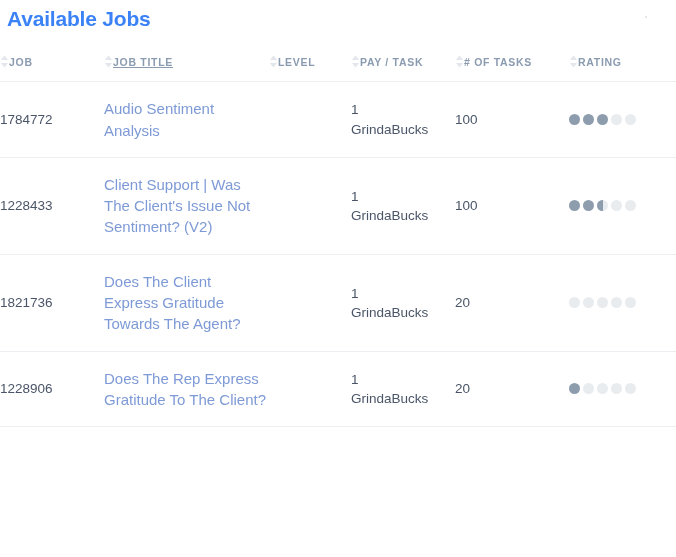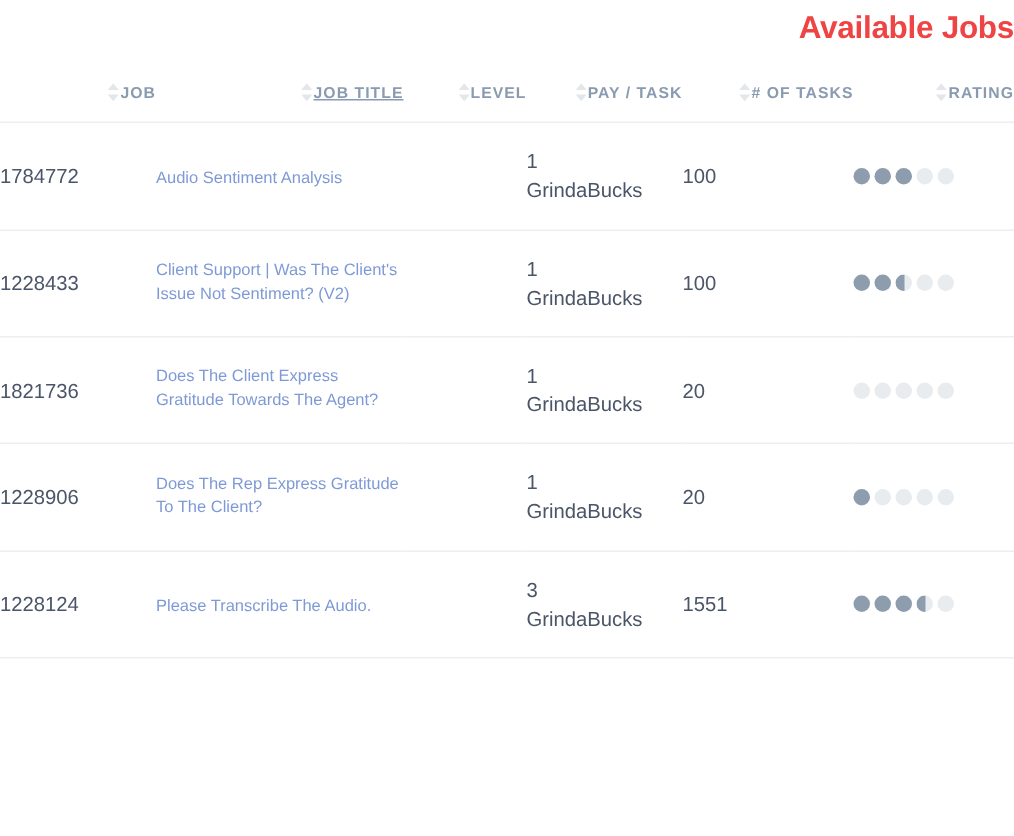--- a/index.html
+++ b/index.html
@@ -17,26 +17,25 @@
   .page {
     width: 676px;
     height: 557px;
     position: relative;
     background: #ffffff;
     box-sizing: border-box;
   }
   .page-title {
     font-size: 21px;
     font-weight: bold;
-    color: #ef4444;
+    color: #3b82f6;
     letter-spacing: -0.2px;
     padding: 5px 0 0 7px;
     margin: 0;
     line-height: 1.3;
-    text-align: right;
   }
   .jobs-table {
     width: 676px;
     border-collapse: collapse;
     table-layout: fixed;
     margin-top: 23px;
   }
   .jobs-table th {
     text-align: left;
     font-size: 10.5px;
@@ -46,21 +45,20 @@
     text-transform: uppercase;
     padding: 0 0 13px 0;
     vertical-align: middle;
     border-bottom: 1px solid #eceef1;
     white-space: nowrap;
   }
   .th-inner {
     display: flex;
     align-items: center;
     gap: 0;
-    justify-content: flex-end;
   }
   .sort-icon {
     display: inline-block;
     width: 9px;
     height: 13px;
     flex: 0 0 9px;
     position: relative;
     opacity: 0.85;
   }
   .sort-icon svg { display: block; }
@@ -83,21 +81,21 @@
   .cell-job     { padding-left: 20px; color: #2d3748; font-size: 13.5px; }
   .cell-title   { padding-left: 10px; }
   .cell-level   { padding-left: 10px; }
   .cell-pay     { padding-left: 10px; }
   .cell-tasks   { padding-left: 10px; }
   .cell-rating  { padding-left: 10px; }
 
   .job-link {
     color: #7e9ad6;
     text-decoration: none;
-    font-size: 11px;
+    font-size: 15px;
     line-height: 1.42;
     display: inline-block;
     cursor: pointer;
   }
 
   .pay-wrap { line-height: 1.42; }
   .pay-amount { display: block; }
   .pay-currency { display: block; }
 
   .rating {
@@ -291,37 +289,16 @@
           <td class="cell-rating">
             <div class="rating">
               <span class="dot full"></span>
               <span class="dot"></span>
               <span class="dot"></span>
               <span class="dot"></span>
               <span class="dot"></span>
             </div>
           </td>
         </tr>
-        <tr>
-          <td class="cell-job">1228124</td>
-          <td class="cell-title"><a class="job-link">Please Transcribe The Audio.</a></td>
-          <td class="cell-level"></td>
-          <td class="cell-pay">
-            <div class="pay-wrap">
-              <span class="pay-amount">3</span>
-              <span class="pay-currency">GrindaBucks</span>
-            </div>
-          </td>
-          <td class="cell-tasks">1551</td>
-          <td class="cell-rating">
-            <div class="rating">
-              <span class="dot full"></span>
-              <span class="dot full"></span>
-              <span class="dot full"></span>
-              <span class="dot half"></span>
-              <span class="dot"></span>
-            </div>
-          </td>
-        </tr>
       </tbody>
   </table>
 
 </div>
 
 </body></html>

